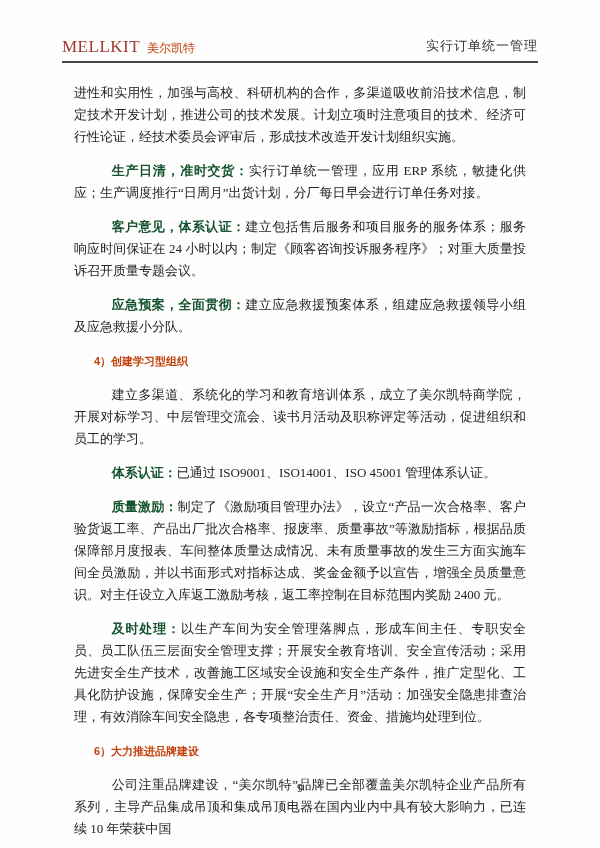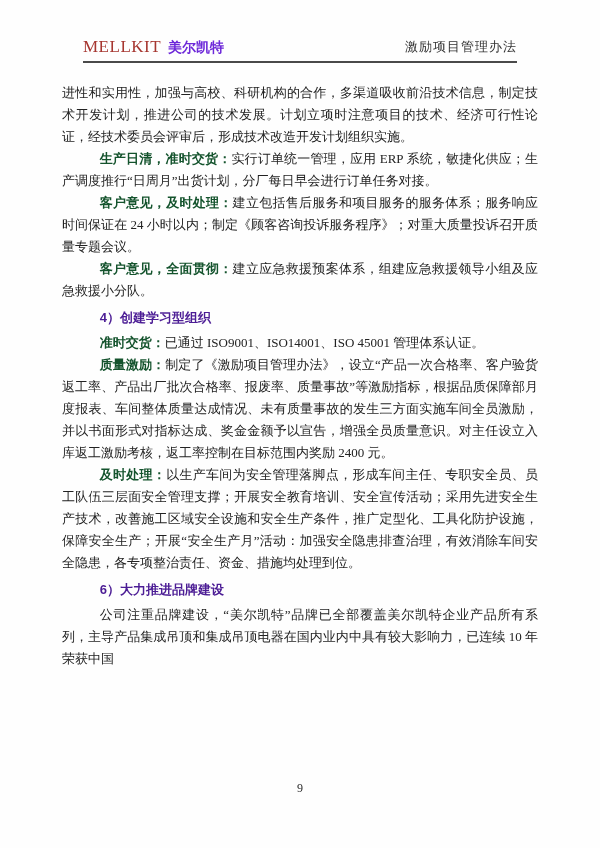--- a/index.html
+++ b/index.html
@@ -6,63 +6,63 @@
   .page {
     position: relative;
     width: 600px;
     height: 848px;
     background: #fefefe;
     overflow: hidden;
     font-family: "Liberation Serif", "DejaVu Serif", serif;
     color: #222222;
   }
   .header {
-    margin: 0 83px;
+    margin: 0 62px;
     padding-top: 37px;
     padding-bottom: 4px;
     border-bottom: 2px solid #4a4a4a;
     display: flex;
     justify-content: space-between;
-    align-items: center;
+    align-items: flex-start;
   }
   .brand { display: flex; align-items: baseline; }
   .brand-en {
     font-family: "Liberation Serif", "DejaVu Serif", serif;
     font-size: 17px;
     letter-spacing: 0.5px;
     color: #a63630;
   }
   .brand-zh {
     font-family: "Liberation Sans", "DejaVu Sans", sans-serif;
-    font-weight: 700;
-    font-size: 14px;
-    color: #6d28d9;
+    font-weight: 400;
+    font-size: 12px;
+    color: #c2410c;
     margin-left: 7px;
   }
   .doc-title {
     font-size: 13px;
     color: #333333;
     letter-spacing: 1px;
   }
   .doc-body {
     margin: 19px 62px 0;
     font-size: 13px;
     line-height: 22px;
     text-align: justify;
     text-justify: inter-character;
   }
-  .para { margin: 0; }
+  .para { margin: 12px; }
   .para.indent { text-indent: 2.9em; }
   .heading {
     margin: 5px 0 3px;
     text-indent: 2.9em;
     font-family: "Liberation Sans", "DejaVu Sans", sans-serif;
     font-weight: 700;
-    font-size: 13px;
-    color: #4c1d95;
+    font-size: 11px;
+    color: #c2410c;
   }
   .bold-run {
     font-family: "Liberation Sans", "DejaVu Sans", sans-serif;
     font-weight: 700;
     color: #14532d;
   }
   .normal-run { font-weight: 400; }
   .page-number {
     position: absolute;
     left: 0;
@@ -76,30 +76,31 @@
 </head>
 <body>
 
 <div class="page">
 
   <div class="header">
     <div class="brand">
       <span class="brand-en">MELLKIT</span>
       <span class="brand-zh">美尔凯特</span>
     </div>
-    <div class="doc-title">激励项目管理办法</div>
+    <div class="doc-title">实行订单统一管理</div>
   </div>
 
   <div class="doc-body">
       <p class="para"><span class="normal-run">进性和实用性，加强与高校、科研机构的合作，多渠道吸收前沿技术信息，制定技术开发计划，推进公司的技术发展。计划立项时注意项目的技术、经济可行性论证，经技术委员会评审后，形成技术改造开发计划组织实施。</span></p>
       <p class="para indent"><span class="bold-run">生产日清，准时交货：</span><span class="normal-run">实行订单统一管理，应用 ERP 系统，敏捷化供应；生产调度推行“日周月”出货计划，分厂每日早会进行订单任务对接。</span></p>
-      <p class="para indent"><span class="bold-run">客户意见，及时处理：</span><span class="normal-run">建立包括售后服务和项目服务的服务体系；服务响应时间保证在 24 小时以内；制定《顾客咨询投诉服务程序》；对重大质量投诉召开质量专题会议。</span></p>
-      <p class="para indent"><span class="bold-run">客户意见，全面贯彻：</span><span class="normal-run">建立应急救援预案体系，组建应急救援领导小组及应急救援小分队。</span></p>
+      <p class="para indent"><span class="bold-run">客户意见，体系认证：</span><span class="normal-run">建立包括售后服务和项目服务的服务体系；服务响应时间保证在 24 小时以内；制定《顾客咨询投诉服务程序》；对重大质量投诉召开质量专题会议。</span></p>
+      <p class="para indent"><span class="bold-run">应急预案，全面贯彻：</span><span class="normal-run">建立应急救援预案体系，组建应急救援领导小组及应急救援小分队。</span></p>
       <p class="heading">4）创建学习型组织</p>
-      <p class="para indent"><span class="bold-run">准时交货：</span><span class="normal-run">已通过 ISO9001、ISO14001、ISO 45001 管理体系认证。</span></p>
+      <p class="para indent"><span class="normal-run">建立多渠道、系统化的学习和教育培训体系，成立了美尔凯特商学院，开展对标学习、中层管理交流会、读书月活动及职称评定等活动，促进组织和员工的学习。</span></p>
+      <p class="para indent"><span class="bold-run">体系认证：</span><span class="normal-run">已通过 ISO9001、ISO14001、ISO 45001 管理体系认证。</span></p>
       <p class="para indent"><span class="bold-run">质量激励：</span><span class="normal-run">制定了《激励项目管理办法》，设立“产品一次合格率、客户验货返工率、产品出厂批次合格率、报废率、质量事故”等激励指标，根据品质保障部月度报表、车间整体质量达成情况、未有质量事故的发生三方面实施车间全员激励，并以书面形式对指标达成、奖金金额予以宣告，增强全员质量意识。对主任设立入库返工激励考核，返工率控制在目标范围内奖励 2400 元。</span></p>
       <p class="para indent"><span class="bold-run">及时处理：</span><span class="normal-run">以生产车间为安全管理落脚点，形成车间主任、专职安全员、员工队伍三层面安全管理支撑；开展安全教育培训、安全宣传活动；采用先进安全生产技术，改善施工区域安全设施和安全生产条件，推广定型化、工具化防护设施，保障安全生产；开展“安全生产月”活动：加强安全隐患排查治理，有效消除车间安全隐患，各专项整治责任、资金、措施均处理到位。</span></p>
       <p class="heading">6）大力推进品牌建设</p>
       <p class="para indent"><span class="normal-run">公司注重品牌建设，“美尔凯特”品牌已全部覆盖美尔凯特企业产品所有系列，主导产品集成吊顶和集成吊顶电器在国内业内中具有较大影响力，已连续 10 年荣获中国</span></p>
     </div>
 
   <div class="page-number">9</div>
 
 </div>
 

